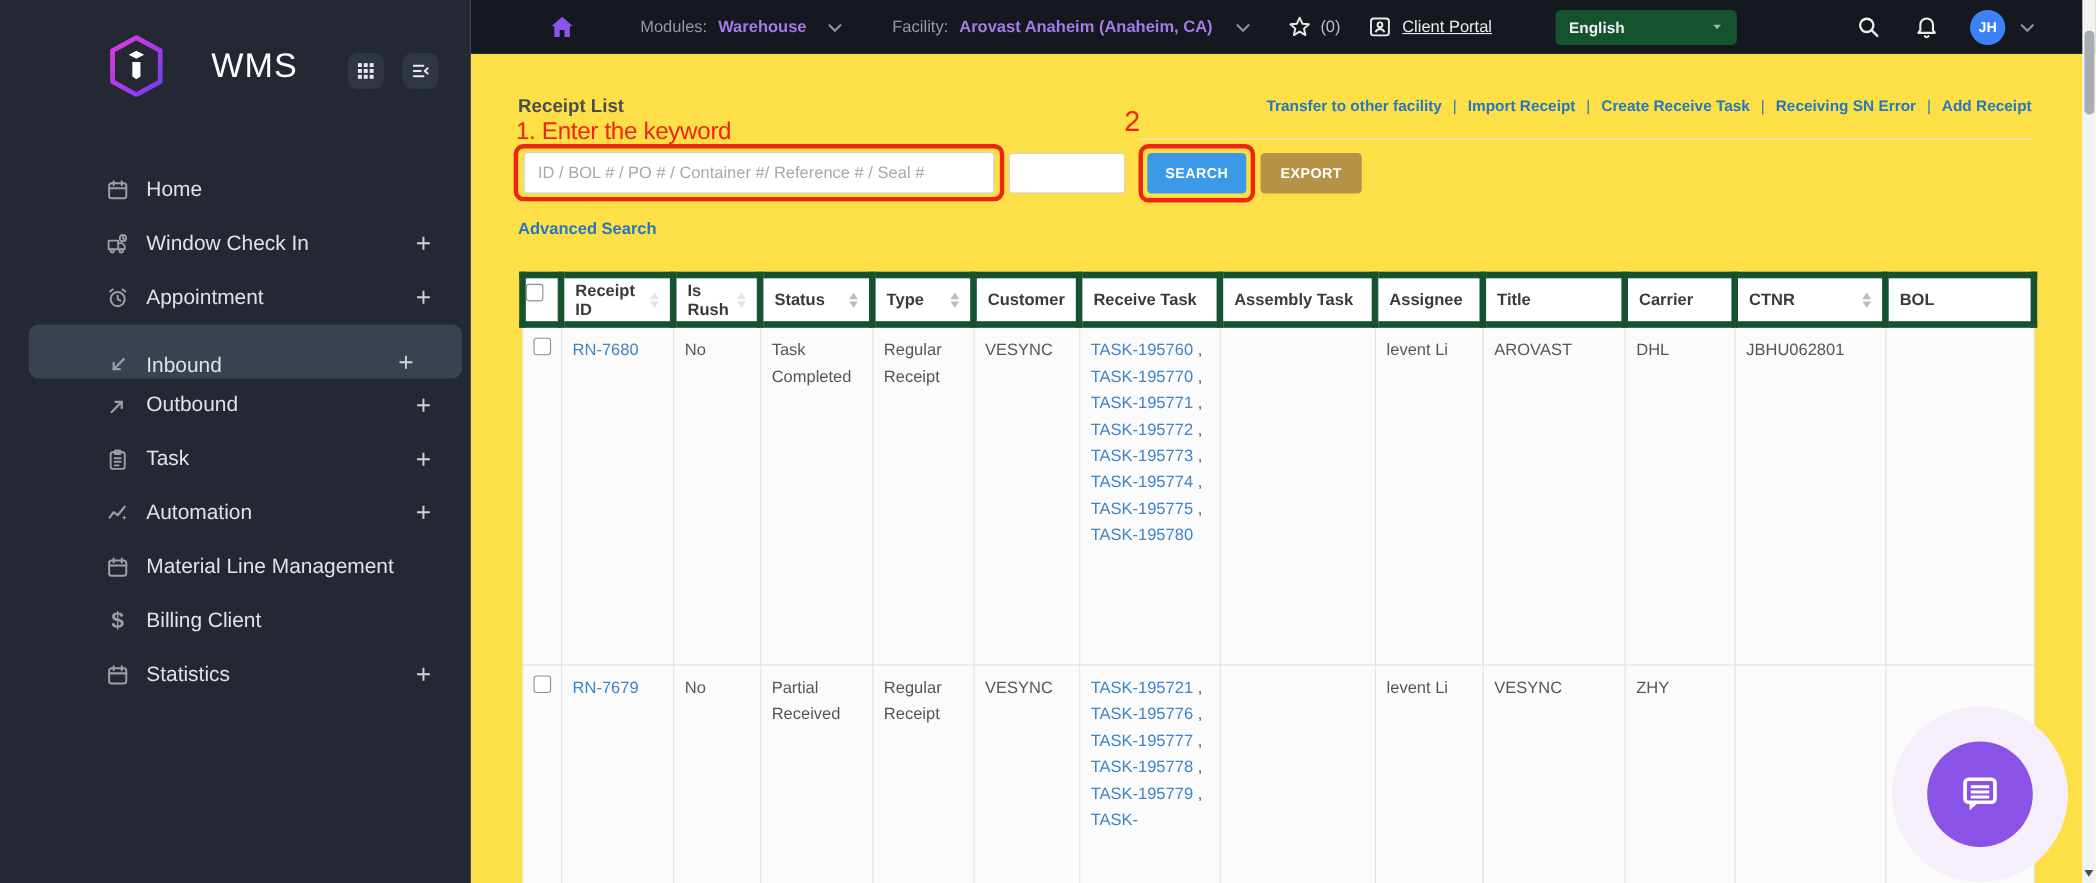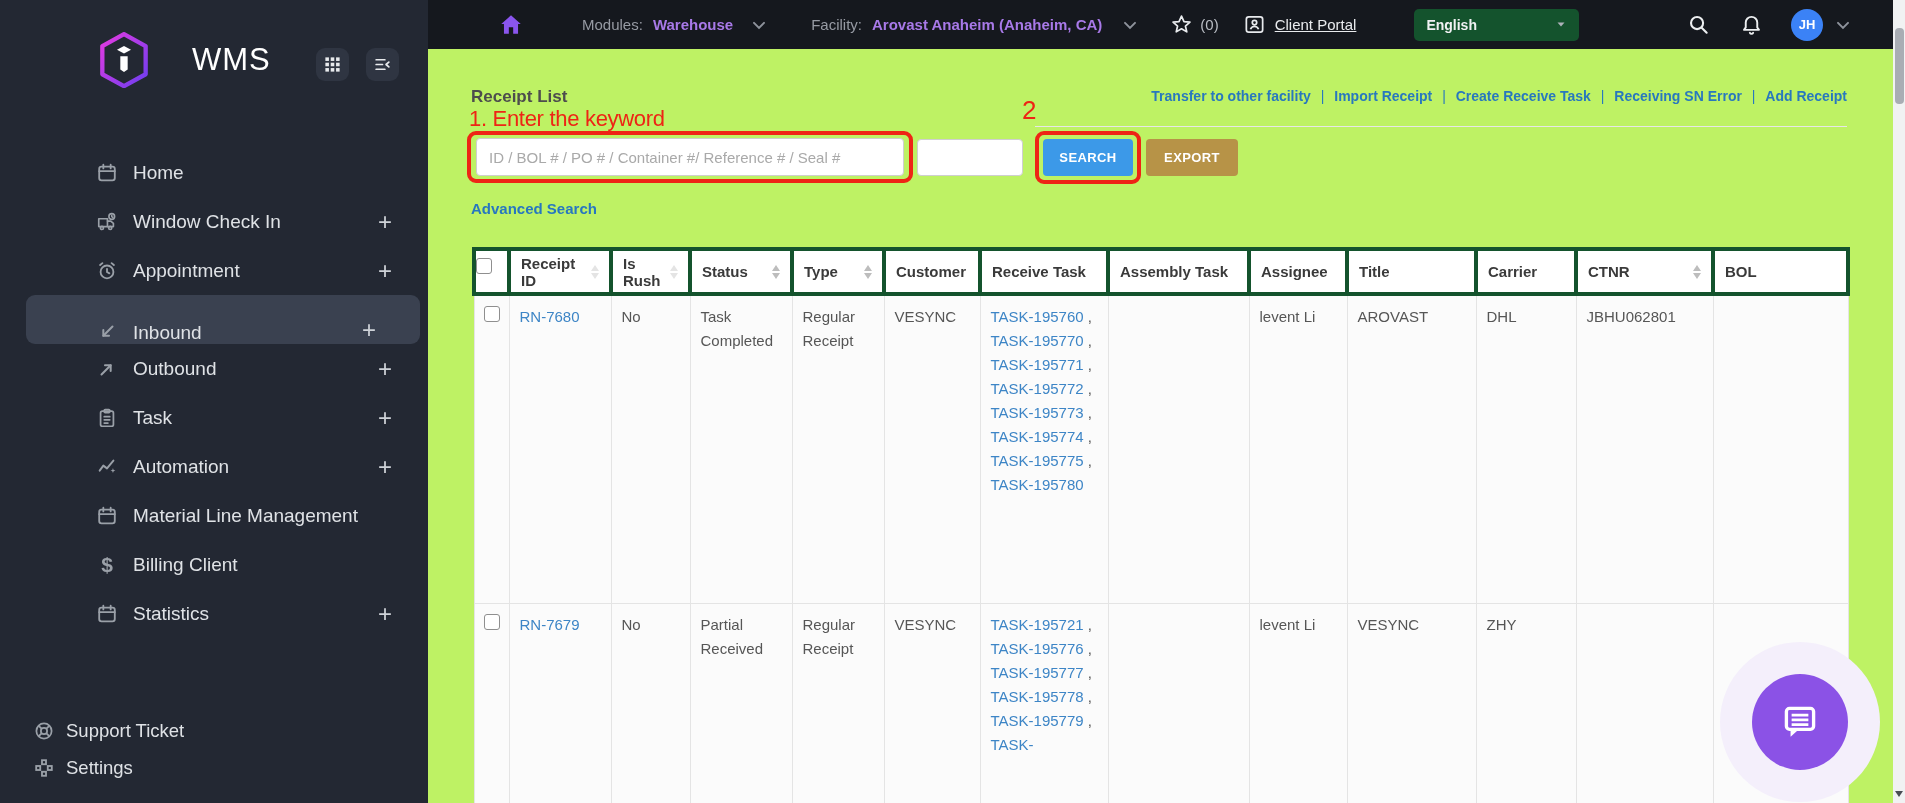--- a/index.html
+++ b/index.html
@@ -33,21 +33,21 @@
   .tb-label { color:#969aa3; }
   .tb-purple { color:#a879e8; font-weight:700; }
   .tb-white { color:#e9ebee; }
   .tb-ic { display:inline-flex; align-items:center; }
   .tb-ic svg { display:block; }
   .lang-select { width:165px; height:32px; background:#14532d; border-radius:5px; display:flex; align-items:center; padding:0 12px; color:#f0f1f3; font-size:14px; font-weight:700; cursor:pointer; }
   .lang-select .lang-caret { margin-left:auto; }
   .avatar { width:32px; height:32px; border-radius:50%; background:#3b82f6; color:#fff; font-size:13px; font-weight:700; display:flex; align-items:center; justify-content:center; }
 
   
-  #content { position:absolute; left:428px; top:49px; width:1465px; height:754px; background:#bef264; overflow:hidden; }
+  #content { position:absolute; left:428px; top:49px; width:1465px; height:754px; background:#fde047; overflow:hidden; }
   #page-title { position:absolute; left:43px; top:38px; font-size:17px; font-weight:700; color:#4d4d4d; }
   #annotation-1 { position:absolute; left:41px; top:57px; font-size:22px; color:#ee2415; letter-spacing:-0.3px; }
   #annotation-2 { position:absolute; left:594px; top:46px; font-size:26px; color:#ee2415; }
   #action-links { position:absolute; top:39px; right:46px; font-size:14px; font-weight:700; white-space:nowrap; }
   #action-links a { color:#2878be; text-decoration:none; cursor:pointer; }
   #action-links .sep { color:#2878be; font-weight:400; padding:0 6px; }
   #links-underline { position:absolute; top:77px; left:607px; width:812px; height:1px; background:#e7e7e7; }
 
   .red-box { border:4px solid #ee2415; border-radius:9px; position:absolute; }
   #red-box-input { left:39px; top:82px; width:446px; height:52px; padding:3px 5px; }
@@ -55,21 +55,21 @@
   #keyword-input::placeholder { color:#a9a9a9; }
   #secondary-input { position:absolute; left:489px; top:90px; width:106px; height:37px; border:1px solid #cfcfcf; border-radius:4px; outline:none; }
   #red-box-search { left:607px; top:82px; width:106px; height:53px; padding:4px; }
   .btn { border:none; border-radius:4px; color:#fff; font-weight:700; font-size:13px; letter-spacing:0.4px; cursor:pointer; font-family:"Liberation Sans", sans-serif; }
   #search-btn { width:100%; height:100%; background:#3c99e8; }
   #export-btn { position:absolute; left:718px; top:90px; width:92px; height:37px; background:#b79347; }
   #advanced-search { position:absolute; left:43px; top:151px; font-size:15px; font-weight:700; color:#2777c0; text-decoration:none; cursor:pointer; }
 
   
   #receipt-table { position:absolute; left:44px; top:198px; width:1375px; border-collapse:collapse; table-layout:fixed; }
-  #receipt-table th { height:45px; border:4px solid #14532d; background:#fff; font-size:15px; font-weight:700; color:#3a3a3a; text-align:left; padding:0 8px 0 10px; }
+  #receipt-table th { height:45px; border:6px solid #14532d; background:#fff; font-size:15px; font-weight:700; color:#3a3a3a; text-align:left; padding:0 8px 0 10px; }
   #receipt-table td { border:1px solid #e4e4e4; background:#fbfbfb; vertical-align:top; padding:9px 10px; font-size:15px; color:#565656; line-height:24px; word-wrap:break-word; }
   #receipt-table tbody tr.r0 { height:309px; }
   #receipt-table tbody tr.r1 { height:320px; }
   #receipt-table a { color:#3d85c6; text-decoration:none; cursor:pointer; }
   .th-flex { display:flex; align-items:center; }
   .checkbox { width:16px; height:16px; border:1.5px solid #8f8f8f; border-radius:3px; background:#fff; display:inline-block; cursor:pointer; }
   .td-check, .th-check { text-align:center; padding:9px 0 !important; }
   .th-check { padding-top:0 !important; vertical-align:middle; }
   .sort { display:inline-flex; flex-direction:column; gap:2px; margin-left:auto; padding-right:2px; }
   .sort .up { width:0; height:0; border-left:4.5px solid transparent; border-right:4.5px solid transparent; border-bottom:6px solid #bdbdbd; }
@@ -223,43 +223,20 @@
         <div class="side-item">
           <span class="side-icon">
             <svg viewBox="0 0 24 24" fill="none" stroke="currentColor" stroke-width="2" stroke-linecap="round">
               <rect x="3.5" y="5" width="17" height="15" rx="2.5"></rect>
               <path d="M3.5 10h17"></path>
               <path d="M8 3v4M16 3v4"></path>
             </svg>
           </span>
           <span class="side-label">Statistics</span>
           <span class="side-plus">+</span>
-        </div>
-      </nav>
-    <nav id="sidebar-footer">
-        <div class="side-item">
-          <span class="side-icon">
-            <svg viewBox="0 0 24 24" fill="none" stroke="currentColor" stroke-width="1.9">
-              <circle cx="12" cy="12" r="8.3"></circle>
-              <circle cx="12" cy="12" r="3.4"></circle>
-              <path d="M6.3 6.3l3.3 3.3M17.7 6.3l-3.3 3.3M6.3 17.7l3.3-3.3M17.7 17.7l-3.3-3.3"></path>
-            </svg>
-          </span>
-          <span class="side-label">Support Ticket</span>
-        </div>
-        <div class="side-item">
-          <span class="side-icon">
-            <svg viewBox="0 0 24 24" fill="none" stroke="currentColor" stroke-width="2">
-              <rect x="3.5" y="9.8" width="4.4" height="4.4"></rect>
-              <rect x="16.1" y="9.8" width="4.4" height="4.4"></rect>
-              <rect x="9.8" y="3.5" width="4.4" height="4.4"></rect>
-              <rect x="9.8" y="16.1" width="4.4" height="4.4"></rect>
-            </svg>
-          </span>
-          <span class="side-label">Settings</span>
         </div>
       </nav>
   </aside>
 
   <header id="topbar">
     <span class="tb-ic" style="margin-right:58px;">
       <svg width="26" height="26" viewBox="0 0 24 24" fill="#8a55ee">
           <path d="M12 3 3 11h2.5v9H10v-6h4v6h4.5v-9H21z"></path>
         </svg>
     </span>

